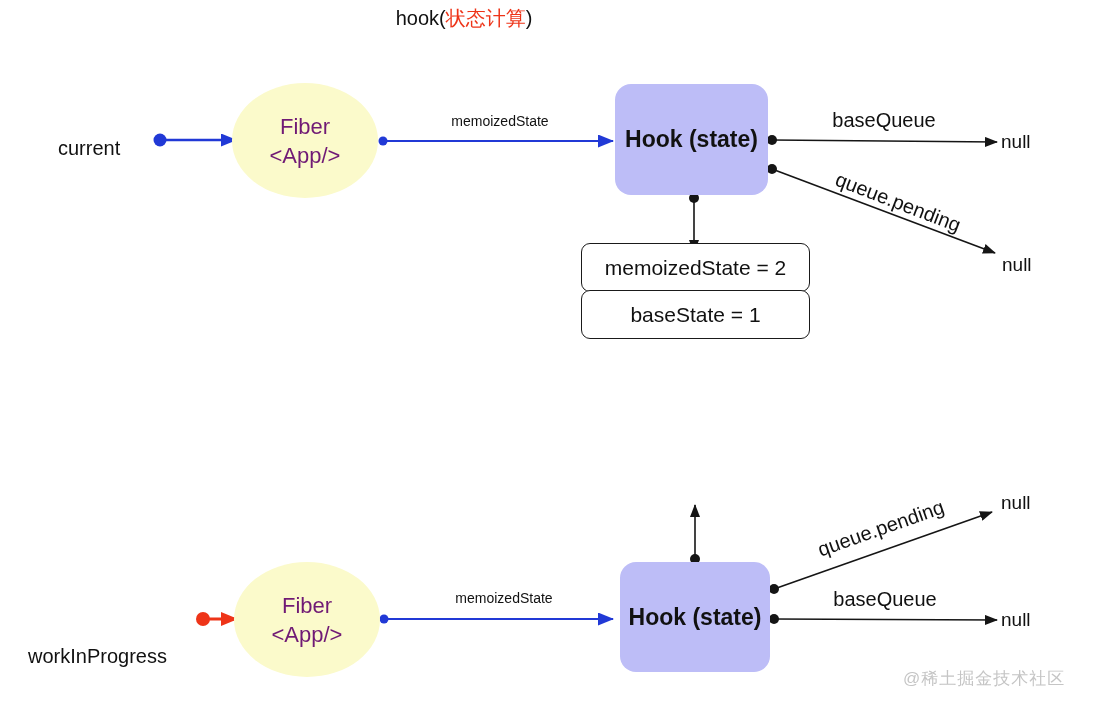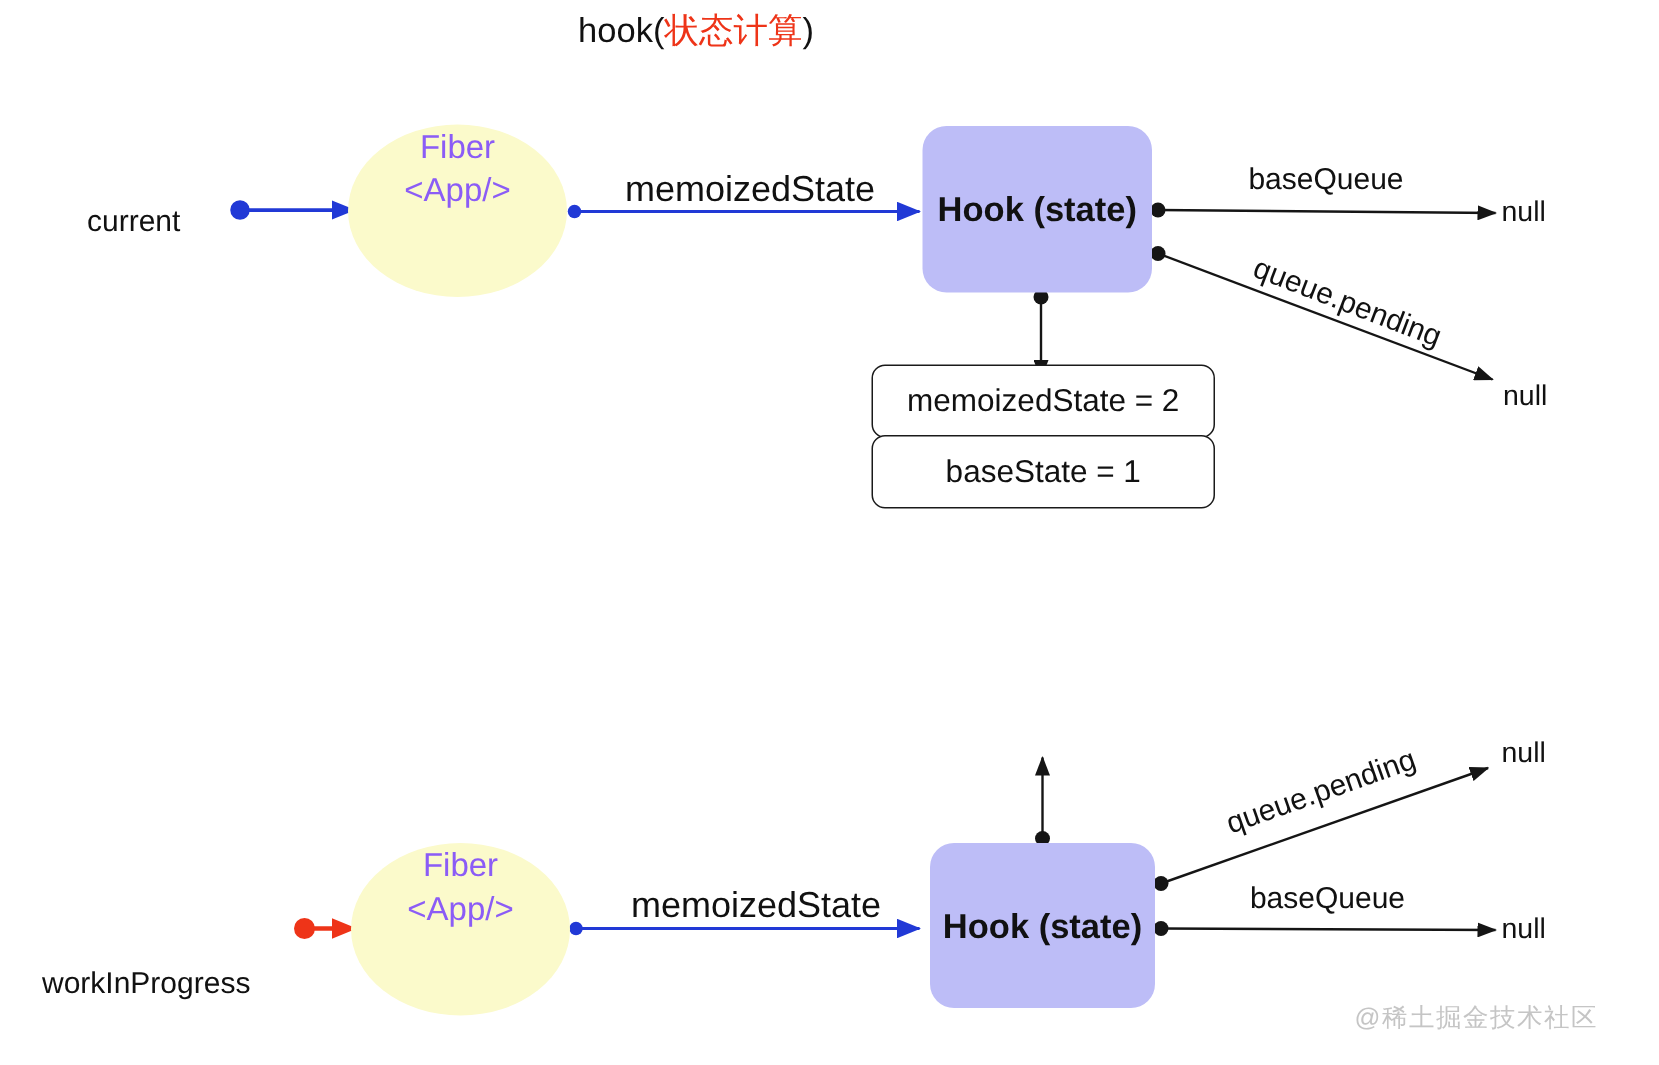--- a/index.html
+++ b/index.html
@@ -2,36 +2,36 @@
 <html style="--blue: #2139d6; --red: #ee3418; --fiber-fill: #fbfacb; --hook-fill: #bdbdf7; --box-border: #1a1a1a; --watermark: #c5c5c5;"><head>
 <meta charset="utf-8">
 <style>
   html,body{margin:0;padding:0;background:#fff;}
   #canvas{
     position:relative;width:1106px;height:710px;background:#fff;overflow:hidden;
     font-family:"Liberation Sans",sans-serif;color:#111;
   }
   #arrows{position:absolute;left:0;top:0;pointer-events:none;}
   .abs{position:absolute;}
-  .title{left:0;top:5px;width:928px;text-align:center;font-size:23px;color:#111;}
+  .title{left:0;top:5px;width:928px;text-align:center;font-size:20px;color:#111;}
   .title .hl{color:var(--red);}
   .pointer-label{font-size:20px;color:#111;white-space:nowrap;margin-top:11px;}
   .fiber{
     width:146px;height:115px;border-radius:50%;background:var(--fiber-fill);
-    display:flex;flex-direction:column;align-items:center;
-    font-size:22px;line-height:29px;color:#8b5cf6;text-align:center;
+    display:flex;flex-direction:column;align-items:center;justify-content:center;
+    font-size:22px;line-height:29px;color:#701a75;text-align:center;
   }
   .hook{
     background:var(--hook-fill);border-radius:16px;
     display:flex;align-items:center;justify-content:center;
     font-size:23px;color:#111;font-weight:bold;
   }
   .hook1{left:615px;top:84px;width:153px;height:111px;}
   .hook2{left:620px;top:562px;width:150px;height:110px;}
-  .edge-label{font-size:24px;color:#111;text-align:center;white-space:nowrap;}
+  .edge-label{font-size:14px;color:#111;text-align:center;white-space:nowrap;}
   .edge-label.lg{font-size:20px;}
   .rot-cw{transform:rotate(21deg);}
   .rot-ccw{transform:rotate(-19.5deg);}
   .null-val{font-size:19px;color:#111;line-height:30px;}
   .state-box{width:229px;}
   .state-row{
     height:49px;box-sizing:border-box;border:1.5px solid var(--box-border);
     border-radius:9px;background:#fff;display:flex;align-items:center;justify-content:center;
     font-size:21px;color:#111;
   }

